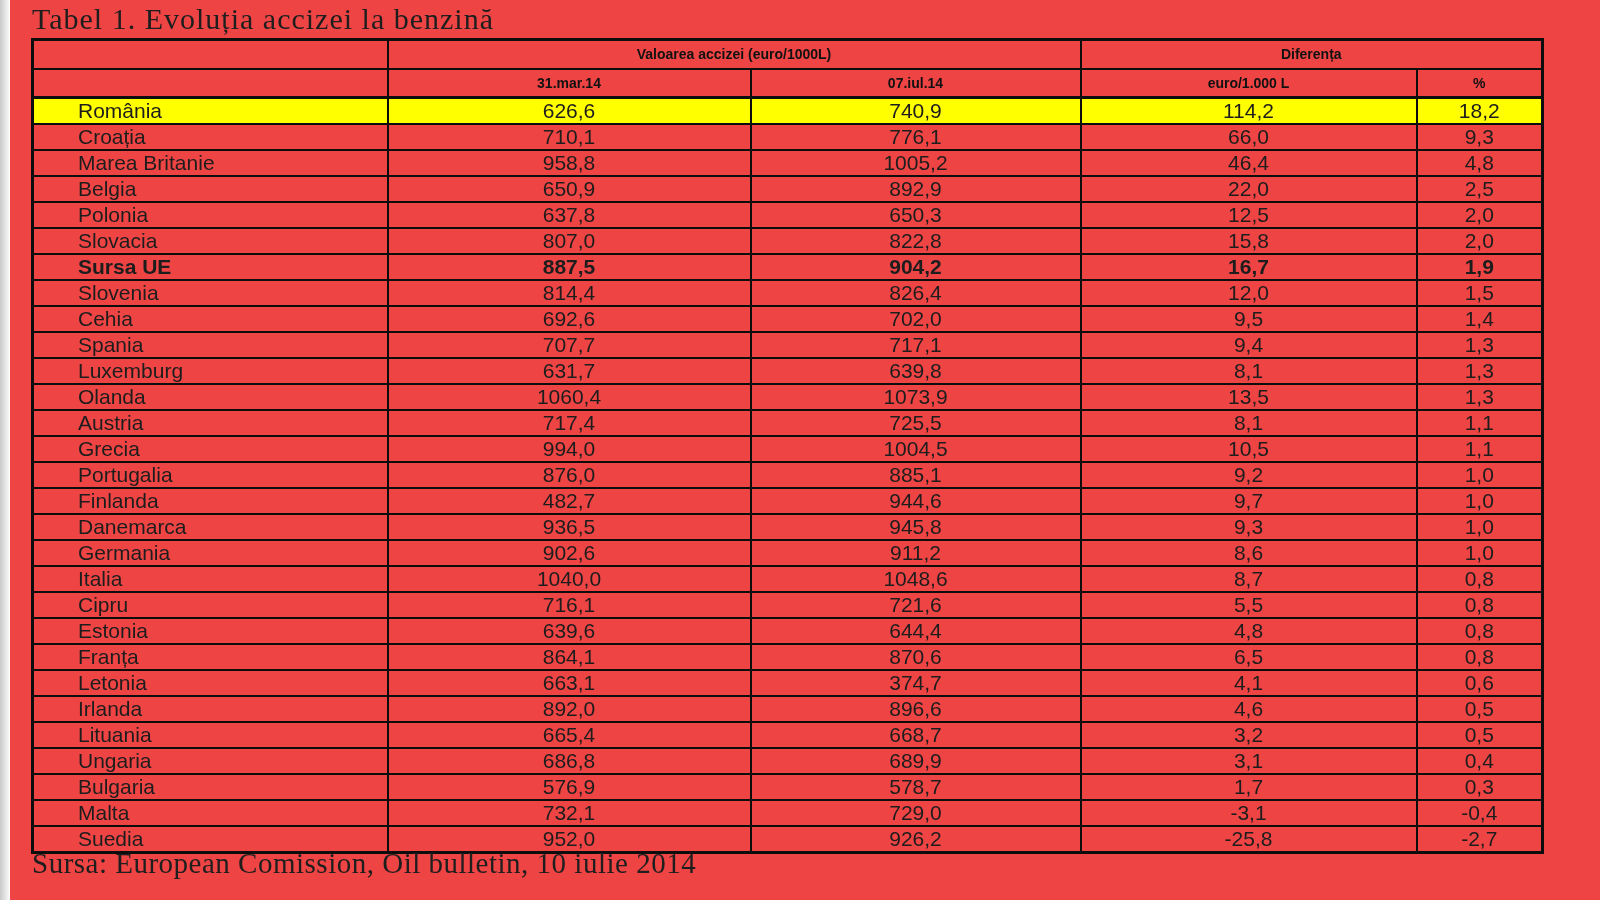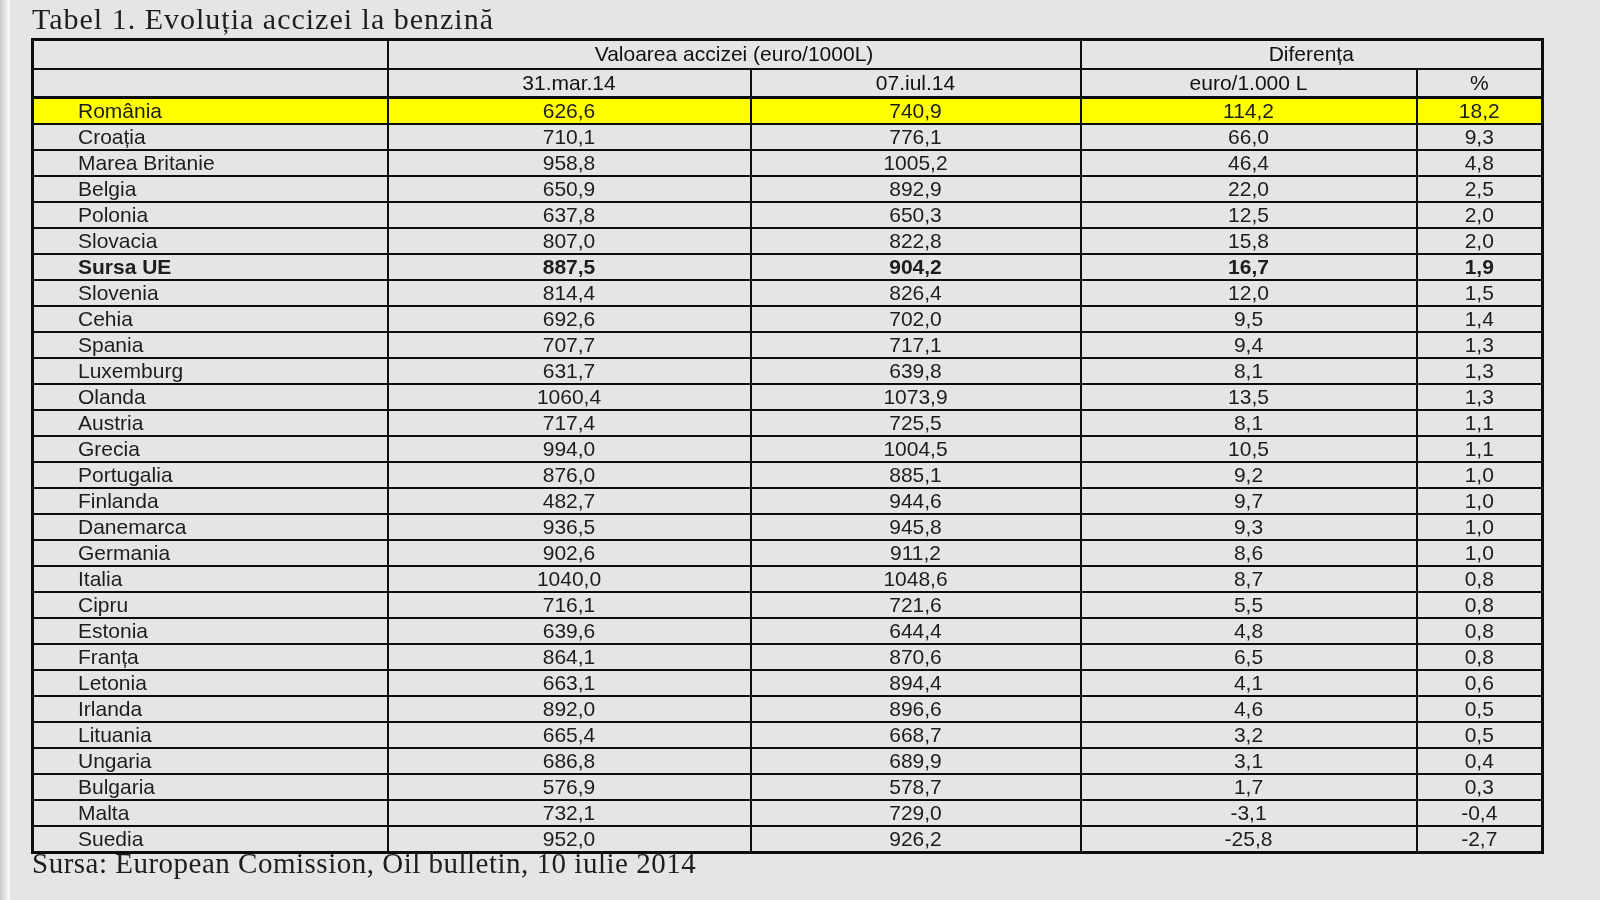--- a/index.html
+++ b/index.html
@@ -4,21 +4,21 @@
 <style>
   html, body {
     margin: 0;
     padding: 0;
     background: #ffffff;
   }
   .page {
     position: relative;
     width: 1600px;
     height: 900px;
-    background: #e5e5e5;
+    background: #ef4444;
     overflow: hidden;
     font-family: "Liberation Sans", sans-serif;
   }
   .edge-strip {
     position: absolute;
     left: 0;
     top: 0;
     width: 10px;
     height: 900px;
     background: linear-gradient(to right, #c9c9c9, #ededed 70%, #fdfdfd);
@@ -52,22 +52,22 @@
     overflow: hidden;
     white-space: nowrap;
   }
   table.excise-table {
     border: 3px solid #0d0d0d;
   }
   thead tr {
     height: 29px;
   }
   thead th {
-    font-weight: normal;
-    font-size: 21px;
+    font-weight: bold;
+    font-size: 14px;
     color: #111;
   }
   thead {
     border-bottom: 3px solid #0d0d0d;
   }
   tbody tr {
     height: 25.8px;
   }
   tbody td.country {
     text-align: left;
@@ -272,21 +272,21 @@
         <tr>
           <td class="country">Franța</td>
           <td>864,1</td>
           <td>870,6</td>
           <td>6,5</td>
           <td>0,8</td>
         </tr>
         <tr>
           <td class="country">Letonia</td>
           <td>663,1</td>
-          <td>894,4</td>
+          <td>374,7</td>
           <td>4,1</td>
           <td>0,6</td>
         </tr>
         <tr>
           <td class="country">Irlanda</td>
           <td>892,0</td>
           <td>896,6</td>
           <td>4,6</td>
           <td>0,5</td>
         </tr>

